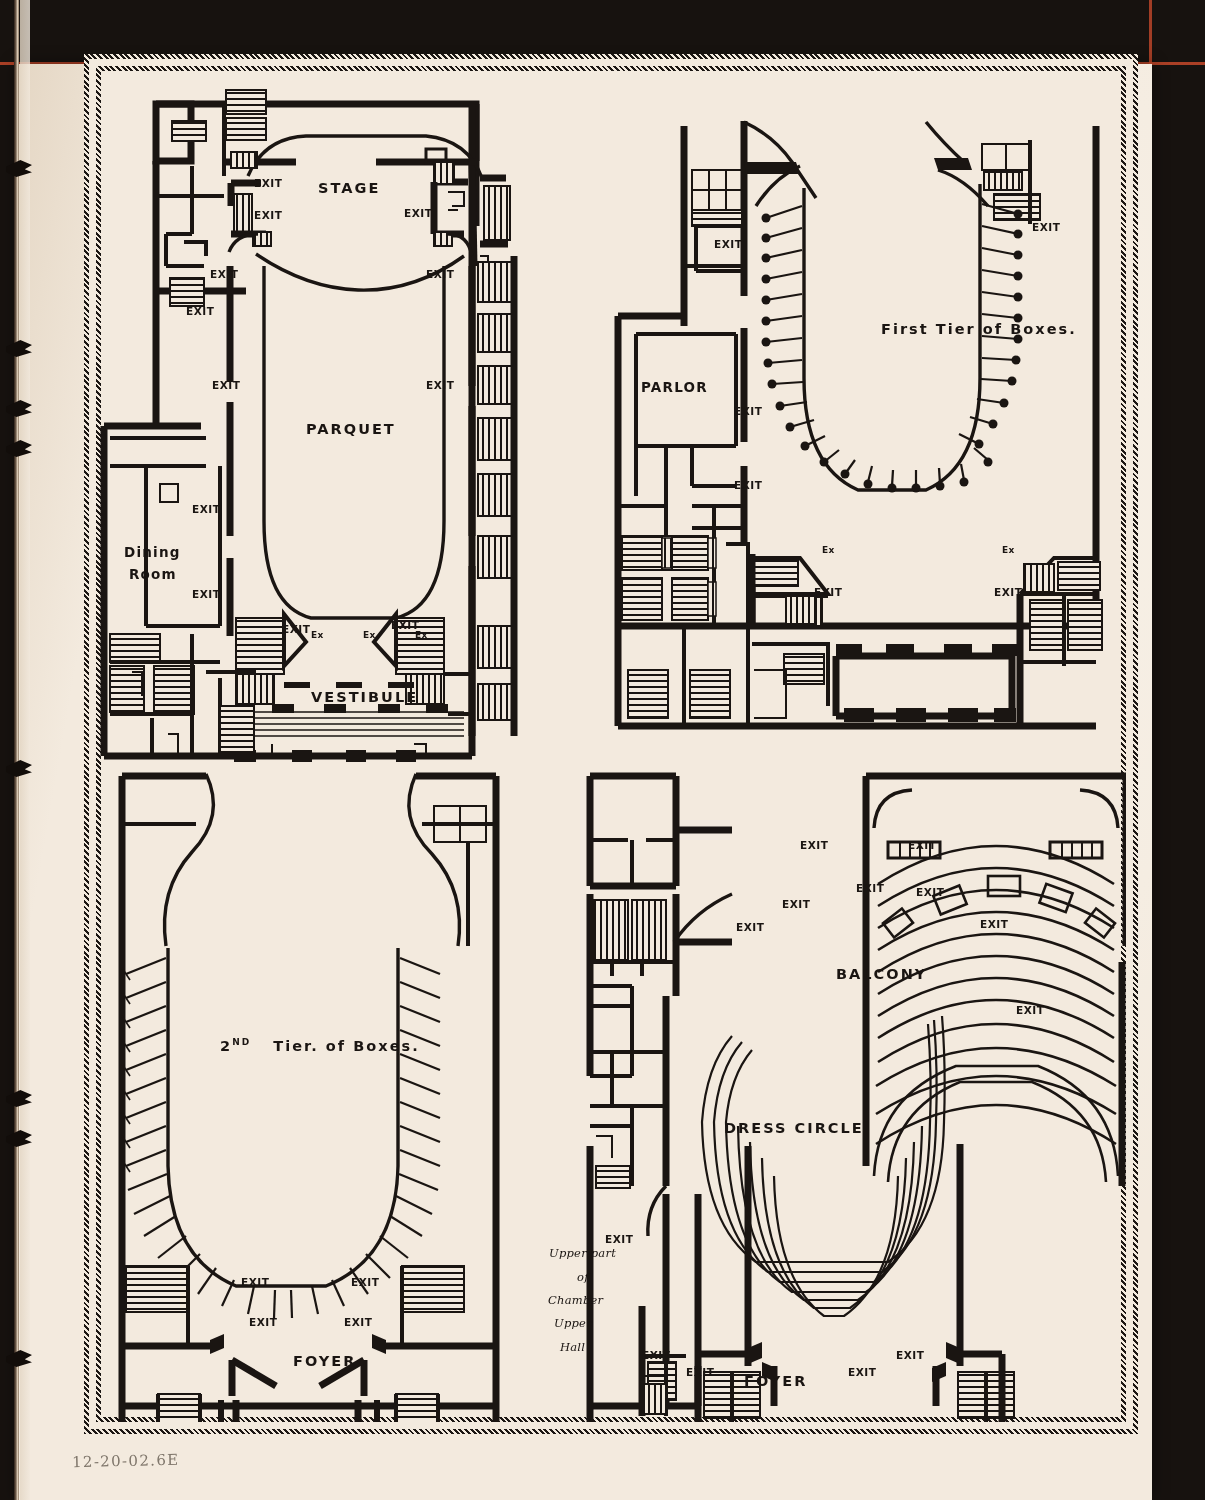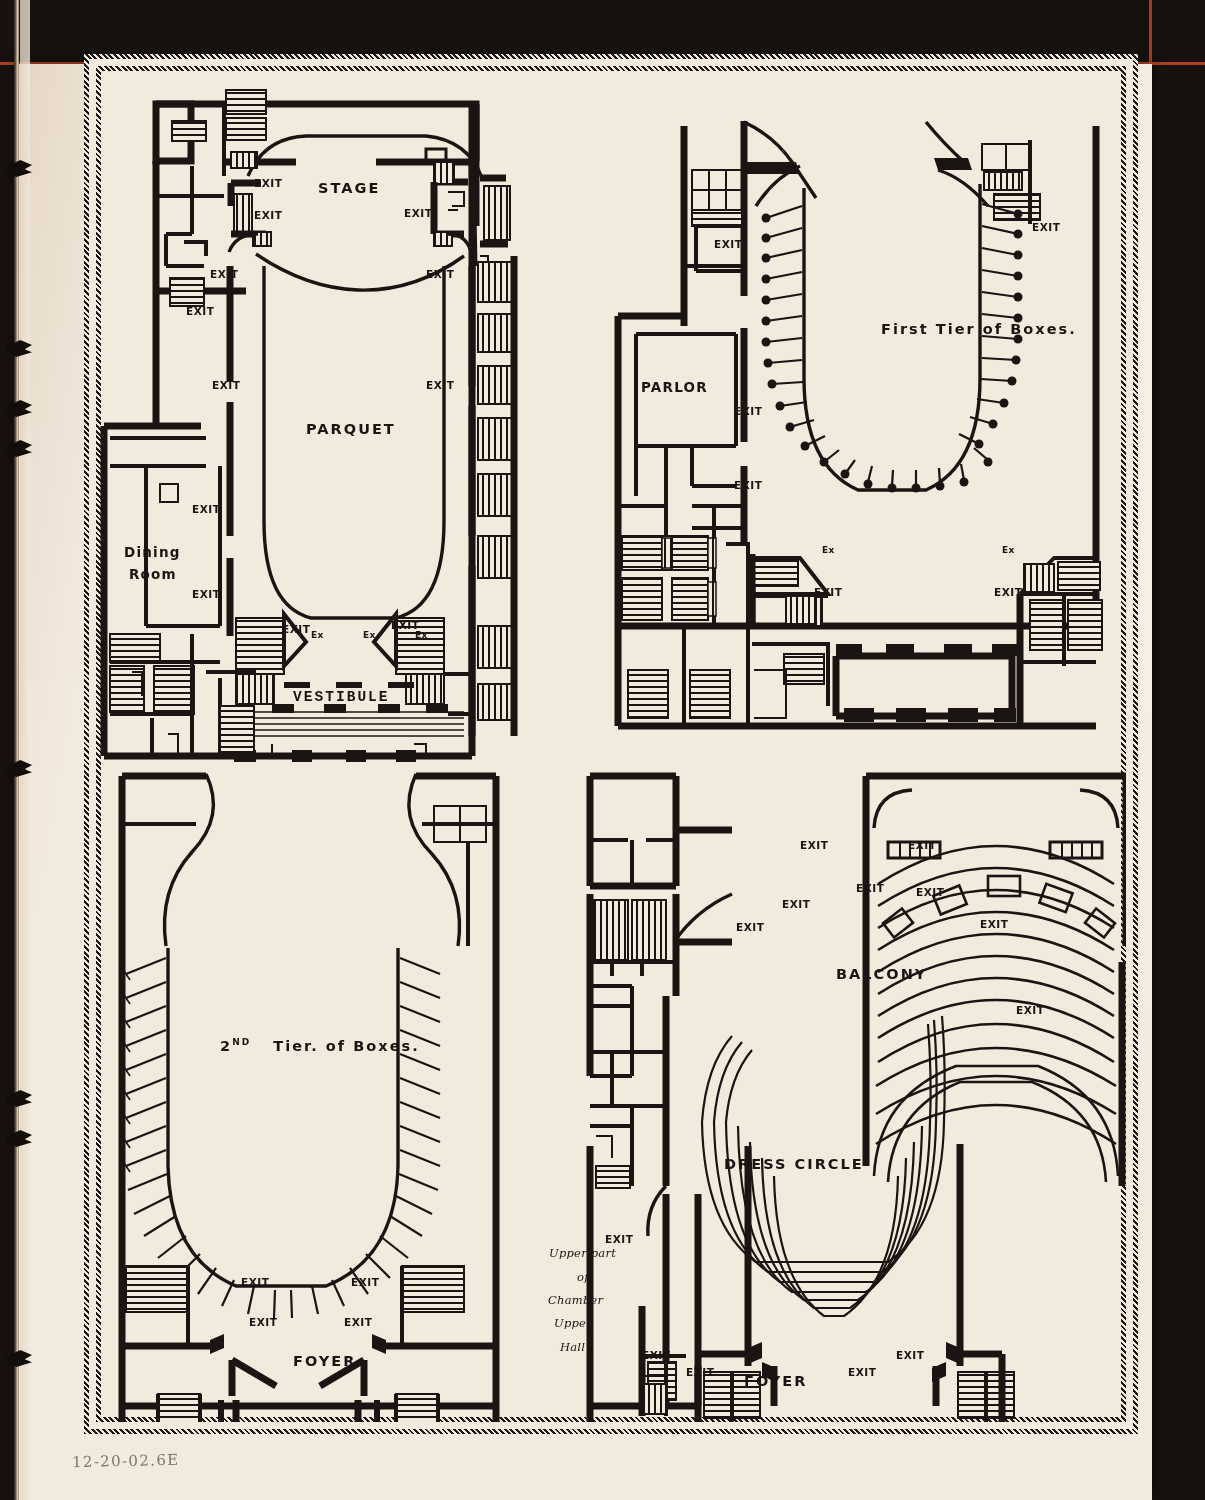--- a/index.html
+++ b/index.html
@@ -693,21 +693,21 @@
         <path class="wf" d="M86 610 L110 610 L110 630"></path>
         <rect x="88" y="618" width="22" height="30" fill="url(#stairV)" stroke="#1a1512" stroke-width="2"></rect>
         <path class="w" d="M34 640 L34 660"></path>
       </g>
     </svg>
 
     <div class="lbl lbl-big" style="left:222px;top:114px;">STAGE</div>
     <div class="lbl lbl-big" style="left:210px;top:355px;">PARQUET</div>
     <div class="lbl lbl-room" style="left:28px;top:478px;">Dining</div>
     <div class="lbl lbl-room" style="left:33px;top:500px;">Room</div>
-    <div class="lbl lbl-big" style="left:197px;top:623px;font-family:Liberation Mono, monospace;">VESTIBULE</div>
+    <div class="lbl lbl-big" style="left:215px;top:623px;">VESTIBULE</div>
 
     <div class="lbl lbl-exit" style="left:158px;top:111px;">EXIT</div>
     <div class="lbl lbl-exit" style="left:158px;top:143px;">EXIT</div>
     <div class="lbl lbl-exit" style="left:308px;top:141px;">EXIT</div>
     <div class="lbl lbl-exit" style="left:114px;top:202px;">EXIT</div>
     <div class="lbl lbl-exit" style="left:330px;top:202px;">EXIT</div>
     <div class="lbl lbl-exit" style="left:90px;top:239px;">EXIT</div>
     <div class="lbl lbl-exit" style="left:116px;top:313px;">EXIT</div>
     <div class="lbl lbl-exit" style="left:330px;top:313px;">EXIT</div>
     <div class="lbl lbl-exit" style="left:96px;top:437px;">EXIT</div>
@@ -735,21 +735,21 @@
       <span style="margin-left:15px">Tier. of Boxes.</span>
     </div>
     <div class="lbl lbl-big" style="left:197px;top:1287px;">FOYER</div>
 
     <div class="lbl lbl-exit" style="left:145px;top:1210px;">EXIT</div>
     <div class="lbl lbl-exit" style="left:255px;top:1210px;">EXIT</div>
     <div class="lbl lbl-exit" style="left:153px;top:1250px;">EXIT</div>
     <div class="lbl lbl-exit" style="left:248px;top:1250px;">EXIT</div>
 
     <div class="lbl lbl-big" style="left:740px;top:890px;margin-top:10px;">BALCONY</div>
-    <div class="lbl lbl-big" style="left:628px;top:1090px;">DRESS CIRCLE</div>
+    <div class="lbl lbl-big" style="left:628px;top:1054px;">DRESS CIRCLE</div>
     <div class="lbl lbl-big" style="left:648px;top:1307px;">FOYER</div>
 
     <div class="lbl lbl-script" style="left:453px;top:1180px;">Upper part</div>
     <div class="lbl lbl-script" style="left:481px;top:1204px;">of</div>
     <div class="lbl lbl-script" style="left:452px;top:1227px;text-align:right;">Chamber</div>
     <div class="lbl lbl-script" style="left:458px;top:1250px;">Upper</div>
     <div class="lbl lbl-script" style="left:464px;top:1274px;">Hall</div>
 
     <div class="lbl lbl-exit" style="left:704px;top:773px;">EXIT</div>
     <div class="lbl lbl-exit" style="left:812px;top:773px;">EXIT</div>

